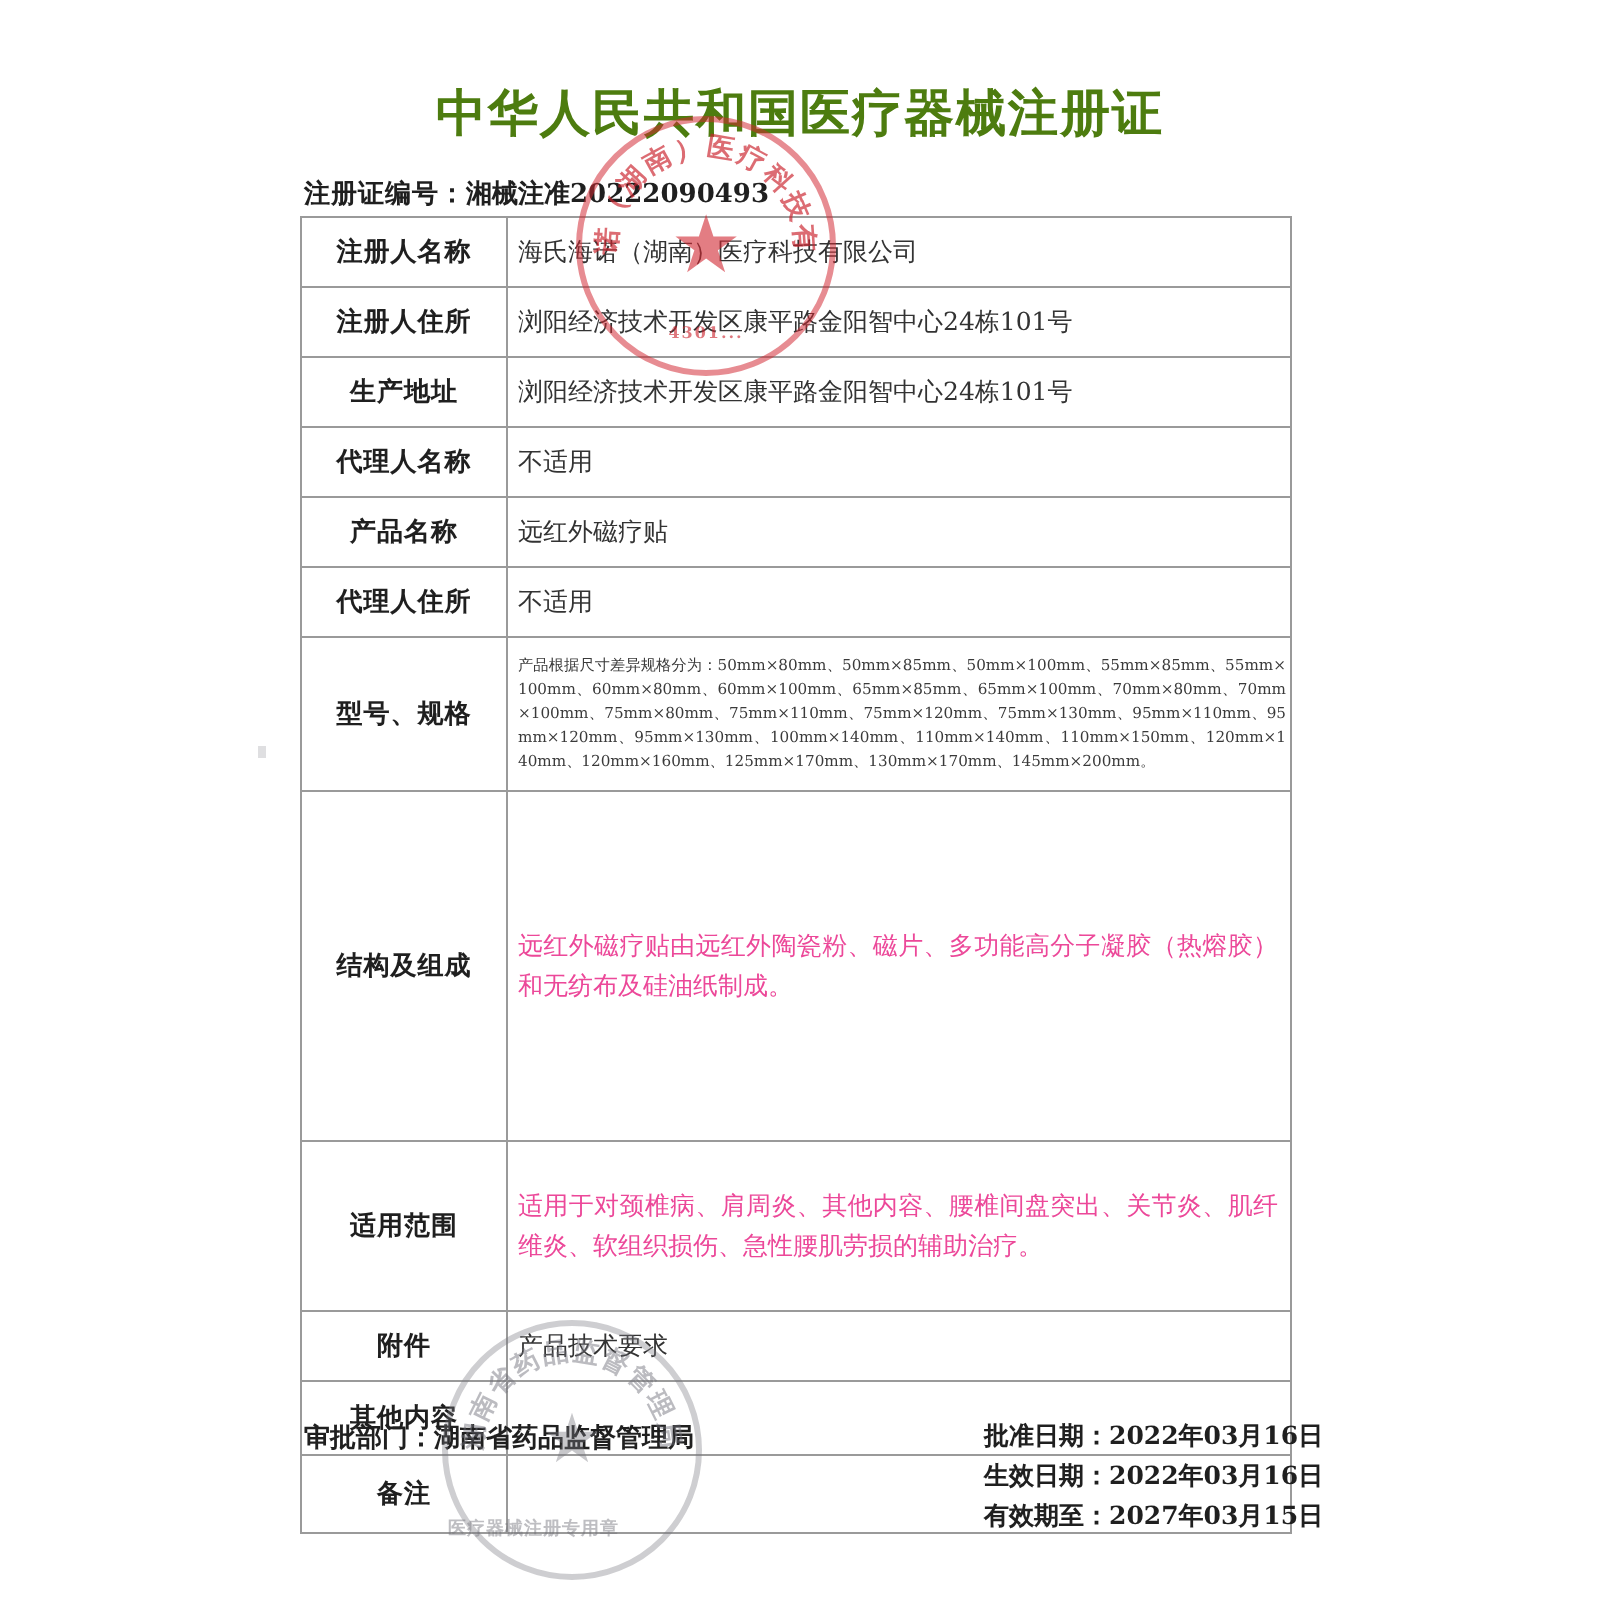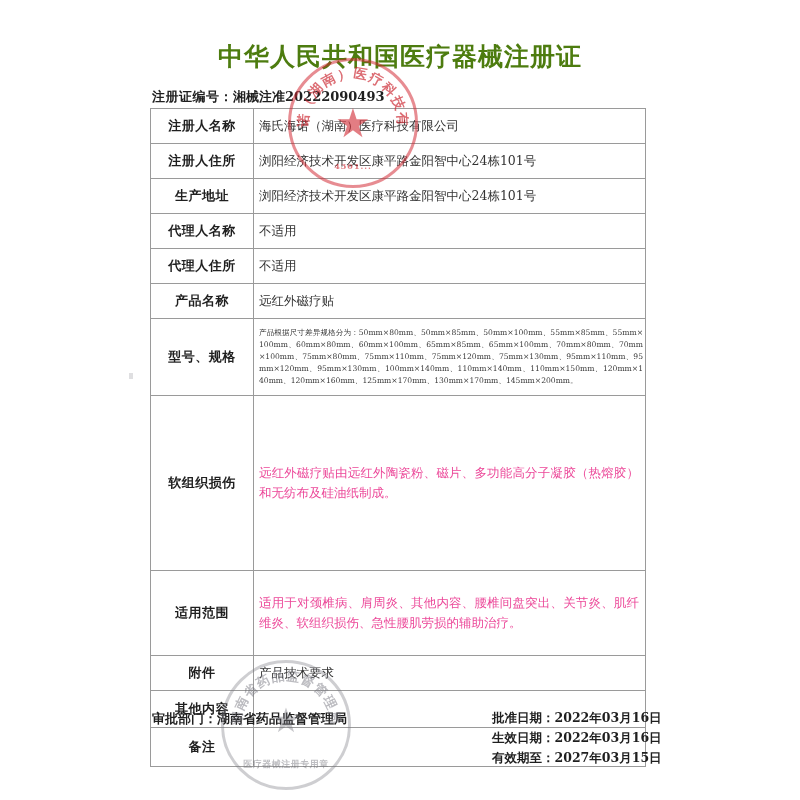--- a/index.html
+++ b/index.html
@@ -210,21 +210,20 @@
   #seal-regulator .seal-arc {
     position: absolute;
     left: 0; top: 0;
     width: 100%; height: 100%;
   }
   #seal-regulator .seal-bottom {
     position: absolute;
     left: 0;
     bottom: 16px;
     width: 100%;
-    text-align: center;
     font-family: "DejaVu Serif", "Liberation Serif", serif;
     font-size: 9px;
     font-weight: bold;
     color: rgba(112, 112, 120, 0.50);
     letter-spacing: 0.5px;
   }
 
   
   #page-speck {
     position: absolute;
@@ -258,35 +257,35 @@
       </tr>
       <tr class="r-short">
         <td class="label">生产地址</td>
         <td class="value">浏阳经济技术开发区康平路金阳智中心24栋101号</td>
       </tr>
       <tr class="r-short">
         <td class="label">代理人名称</td>
         <td class="value">不适用</td>
       </tr>
       <tr class="r-short">
+        <td class="label">产品名称</td>
+        <td class="value">远红外磁疗贴</td>
+      </tr>
+      <tr class="r-short">
         <td class="label">代理人住所</td>
         <td class="value">不适用</td>
-      </tr>
-      <tr class="r-short">
-        <td class="label">产品名称</td>
-        <td class="value">远红外磁疗贴</td>
       </tr>
       <tr class="r-spec">
         <td class="label">型号、规格</td>
         <td class="value top">
           <div class="spec-text">产品根据尺寸差异规格分为：50mm×80mm、50mm×85mm、50mm×100mm、55mm×85mm、55mm×100mm、60mm×80mm、60mm×100mm、65mm×85mm、65mm×100mm、70mm×80mm、70mm×100mm、75mm×80mm、75mm×110mm、75mm×120mm、75mm×130mm、95mm×110mm、95mm×120mm、95mm×130mm、100mm×140mm、110mm×140mm、110mm×150mm、120mm×140mm、120mm×160mm、125mm×170mm、130mm×170mm、145mm×200mm。</div>
         </td>
       </tr>
       <tr class="r-struct">
-        <td class="label">软组织损伤</td>
+        <td class="label">结构及组成</td>
         <td class="value mid">
           <div class="body-text">远红外磁疗贴由远红外陶瓷粉、磁片、多功能高分子凝胶（热熔胶）和无纺布及硅油纸制成。</div>
         </td>
       </tr>
       <tr class="r-scope">
         <td class="label">适用范围</td>
         <td class="value mid">
           <div class="body-text">适用于对颈椎病、肩周炎、其他内容、腰椎间盘突出、关节炎、肌纤维炎、软组织损伤、急性腰肌劳损的辅助治疗。</div>
         </td>
       </tr>

